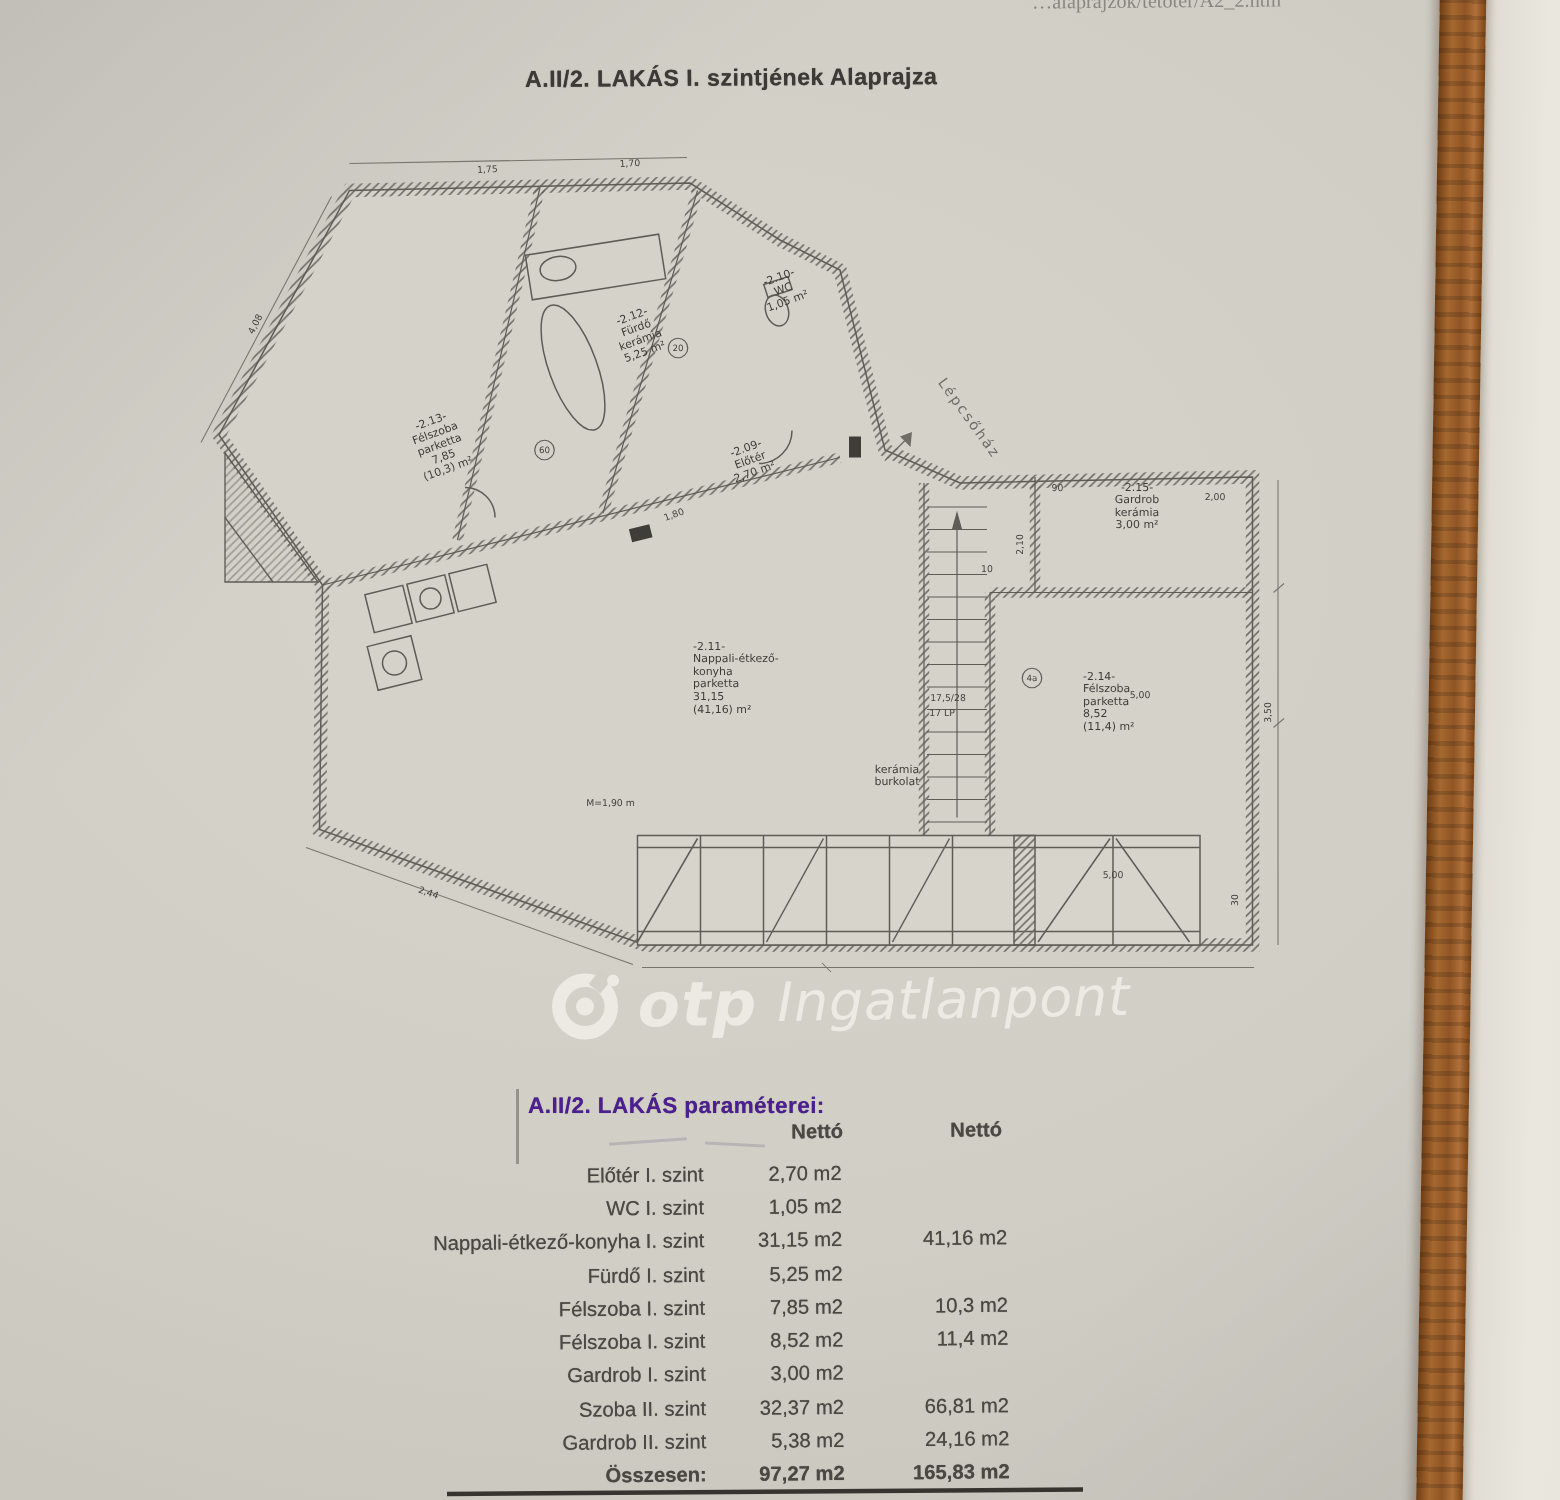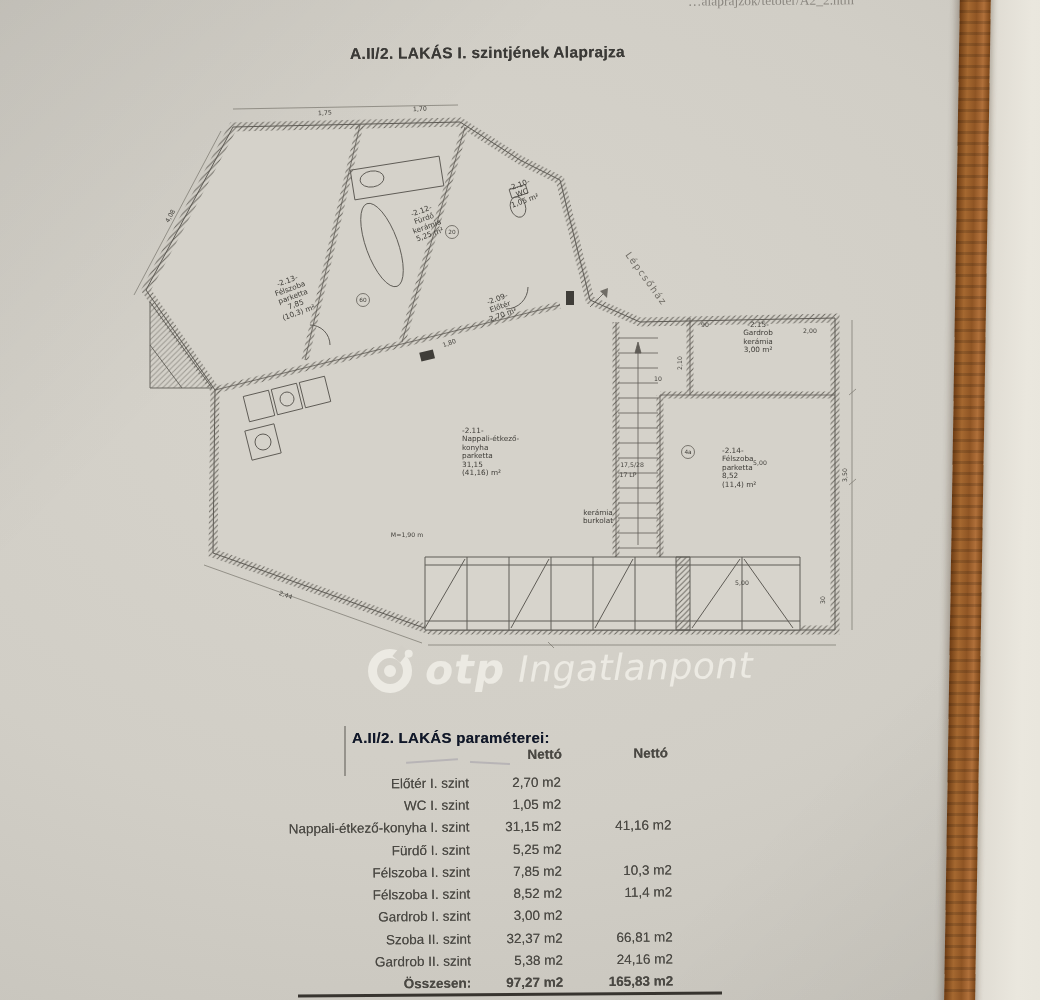--- a/index.html
+++ b/index.html
@@ -43,21 +43,21 @@
   .logo-icon{position:relative;width:44px;height:44px;}
   .logo-ring{position:absolute;inset:0;border:9px solid #eceae3;border-radius:50%;}
   .logo-dot{position:absolute;left:16px;top:16px;width:12px;height:12px;border-radius:50%;background:#eceae3;}
   .logo-gap{position:absolute;left:28px;top:-2px;width:10px;height:14px;background:#d2cfc7;
     transform:rotate(40deg);}
   .logo-tip{position:absolute;left:37px;top:1px;width:8px;height:8px;border-radius:50%;background:#eceae3;}
   .logo-otp{font:italic 800 41px "DejaVu Sans",sans-serif;letter-spacing:1px;}
   .logo-brand{font:italic 300 36px "DejaVu Sans",sans-serif;letter-spacing:.5px;}
   
   .table-title{position:absolute;left:352px;top:729px;font:bold 15px "Liberation Sans",sans-serif;
-    color:#0f172a;letter-spacing:.3px;text-shadow:0 0 .5px #5a5852;}
+    color:#4c1d95;letter-spacing:.3px;text-shadow:0 0 .5px #5a5852;}
   .title-tick{position:absolute;left:344px;top:726px;width:2px;height:50px;background:rgba(90,88,82,.5);}
   .ptable{position:absolute;left:170px;top:748px;width:512px;transform:rotate(-0.6deg);
     color:#4a4843;font-size:13.5px;text-shadow:0 0 .5px #6a6862;}
   .phead{display:grid;grid-template-columns:300px 100px 112px;height:24px;font-weight:bold;}
   .phead span{justify-self:center;transform:translateX(26px);}
   .trow{display:grid;grid-template-columns:300px 100px 112px;height:22.3px;align-items:center;}
   .trow .label{text-align:right;}
   .trow .netto{text-align:right;padding-right:8px;}
   .trow .brutto{text-align:right;padding-right:10px;}
   .trow.bold{font-weight:bold;}

